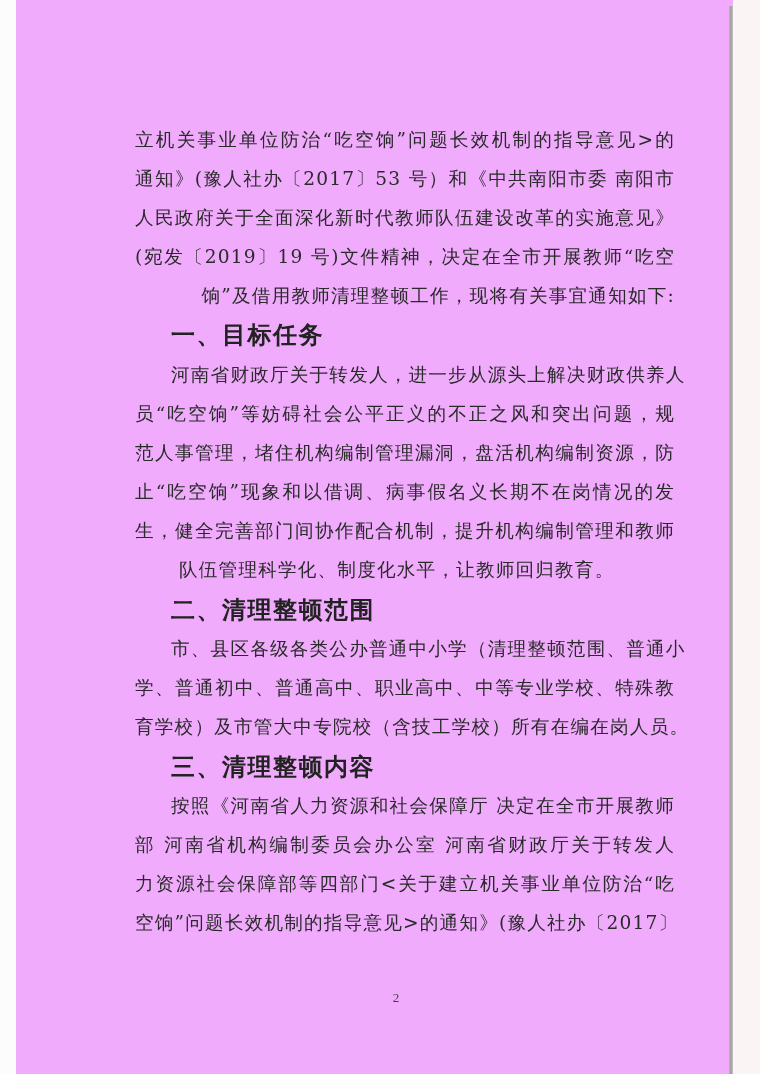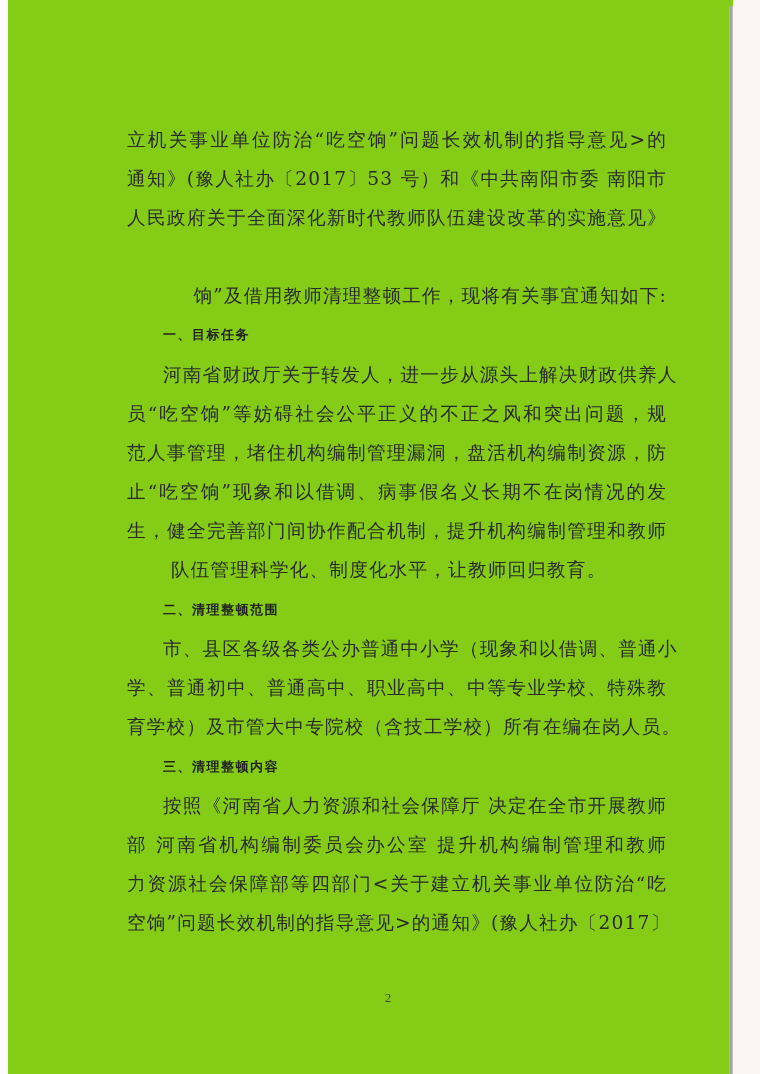--- a/index.html
+++ b/index.html
@@ -10,25 +10,25 @@
       width: 760px;
       height: 1074px;
       background: #fdfcfc;
       position: relative;
       overflow: hidden;
       font-family: "DejaVu Serif", "Liberation Serif", serif;
       color: #262626;
     }
     .page {
       position: absolute;
-      left: 8px;
+      left: 16px;
       top: 0;
       width: 732px;
       height: 1074px;
-      background: #84cc16;
+      background: #f0abfc;
     }
     .page-edge {
       position: absolute;
       left: 729px;
       top: 6px;
       width: 4px;
       height: 1068px;
       background: linear-gradient(to right, #b9b9b9, #9c9c9c, #c8c8c8);
     }
     .page-edge-right {
@@ -56,21 +56,21 @@
     }
     .line.indent {
       left: 155px;
       width: 504px;
     }
     .heading {
       position: absolute;
       left: 155px;
       font-family: "DejaVu Sans", "Liberation Sans", sans-serif;
       font-weight: bold;
-      font-size: 13px;
+      font-size: 24px;
       line-height: 30px;
       letter-spacing: 1.5px;
       color: #222;
       white-space: nowrap;
     }
     .page-number {
       position: absolute;
       left: 370px;
       top: 990px;
       width: 20px;
@@ -81,38 +81,39 @@
     }
   </style>
 </head>
 <body>
 
 <div class="page">
 
   <div class="line justify" style="top:125px;">立机关事业单位防治“吃空饷”问题长效机制的指导意见&gt;的</div>
   <div class="line justify" style="top:164px;">通知》(豫人社办〔2017〕53 号）和《中共南阳市委  南阳市</div>
   <div class="line justify" style="top:203px;">人民政府关于全面深化新时代教师队伍建设改革的实施意见》</div>
+  <div class="line justify" style="top:242px;">(宛发〔2019〕19 号)文件精神，决定在全市开展教师“吃空</div>
   <div class="line" style="top:281px;text-align:right;">饷”及借用教师清理整顿工作，现将有关事宜通知如下:</div>
 
   <div class="heading" style="top:320px;">一、目标任务</div>
   <div class="line indent justify" style="top:360px;">河南省财政厅关于转发人，进一步从源头上解决财政供养人</div>
   <div class="line justify" style="top:399px;">员“吃空饷”等妨碍社会公平正义的不正之风和突出问题，规</div>
   <div class="line justify" style="top:438px;">范人事管理，堵住机构编制管理漏洞，盘活机构编制资源，防</div>
   <div class="line justify" style="top:477px;">止“吃空饷”现象和以借调、病事假名义长期不在岗情况的发</div>
   <div class="line justify" style="top:516px;">生，健全完善部门间协作配合机制，提升机构编制管理和教师</div>
   <div class="line" style="top:555px;margin-left:44px;">队伍管理科学化、制度化水平，让教师回归教育。</div>
 
   <div class="heading" style="top:595px;">二、清理整顿范围</div>
-  <div class="line indent justify" style="top:634px;">市、县区各级各类公办普通中小学（现象和以借调、普通小</div>
+  <div class="line indent justify" style="top:634px;">市、县区各级各类公办普通中小学（清理整顿范围、普通小</div>
   <div class="line justify" style="top:673px;">学、普通初中、普通高中、职业高中、中等专业学校、特殊教</div>
   <div class="line justify" style="top:712px;">育学校）及市管大中专院校（含技工学校）所有在编在岗人员。</div>
 
   <div class="heading" style="top:752px;">三、清理整顿内容</div>
   <div class="line indent justify" style="top:791px;">按照《河南省人力资源和社会保障厅   决定在全市开展教师</div>
-  <div class="line justify" style="top:830px;">部  河南省机构编制委员会办公室   提升机构编制管理和教师</div>
+  <div class="line justify" style="top:830px;">部  河南省机构编制委员会办公室   河南省财政厅关于转发人</div>
   <div class="line justify" style="top:869px;">力资源社会保障部等四部门&lt;关于建立机关事业单位防治“吃</div>
   <div class="line justify" style="top:908px;">空饷”问题长效机制的指导意见&gt;的通知》(豫人社办〔2017〕</div>
 
   <div class="page-number">2</div>
 </div>
 
 <div class="page-edge"></div>
 <div class="page-edge-right"></div>
 
 </body></html>

